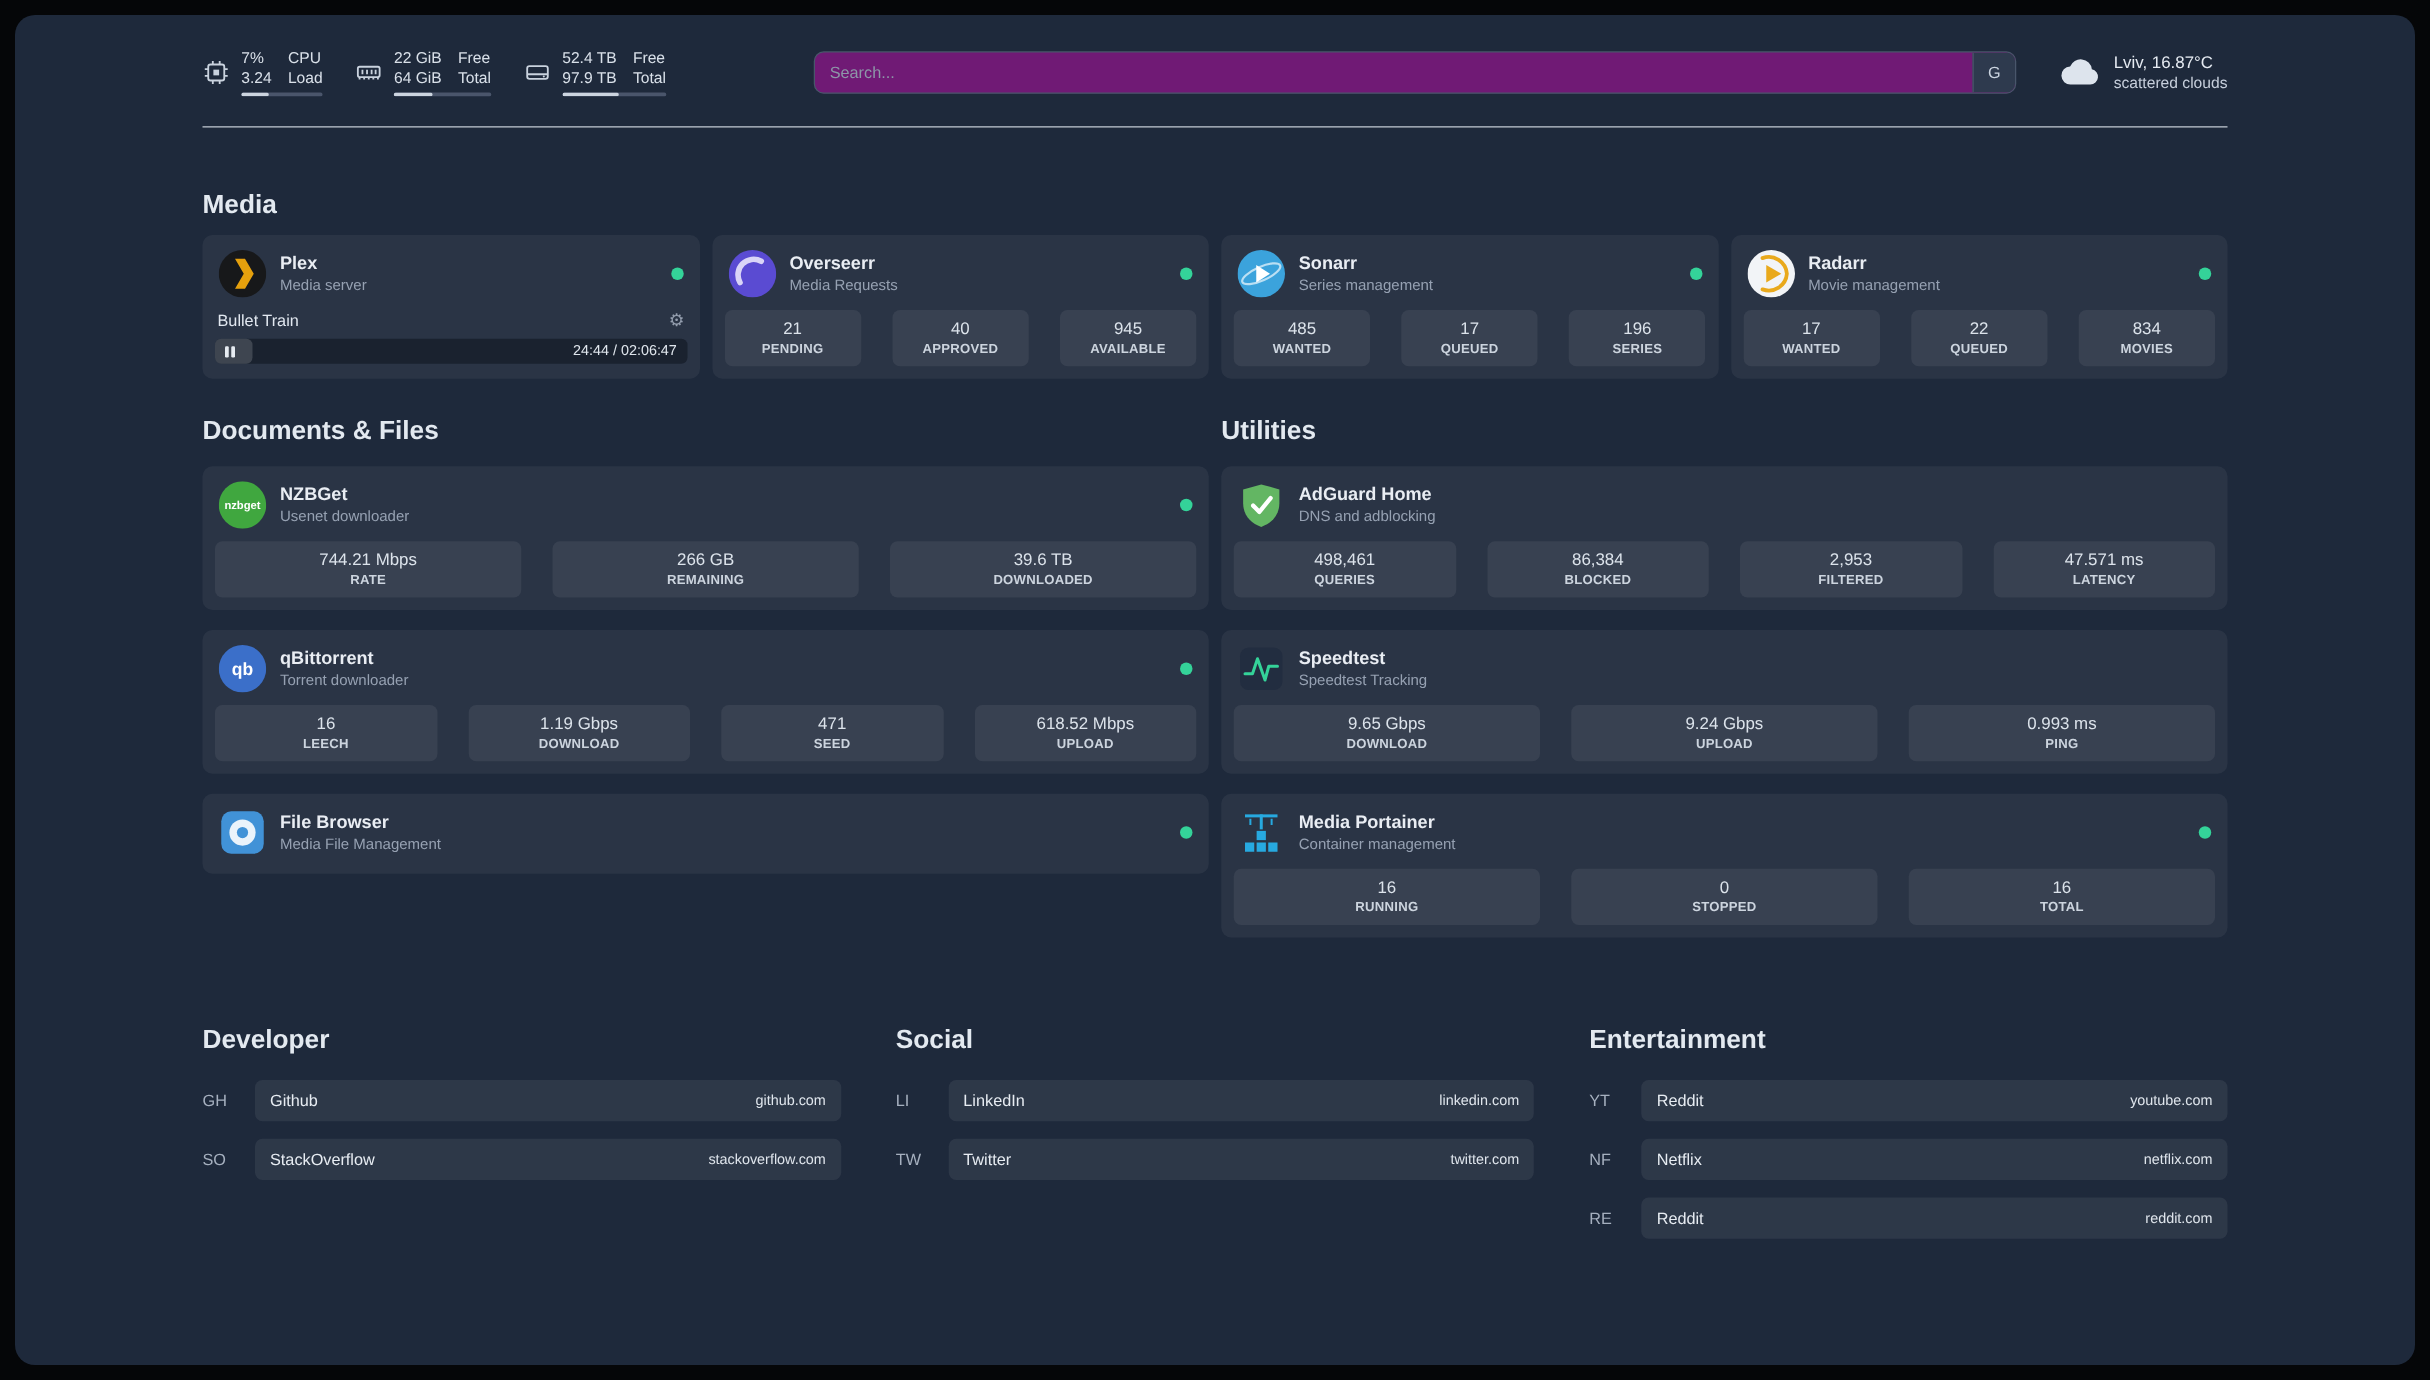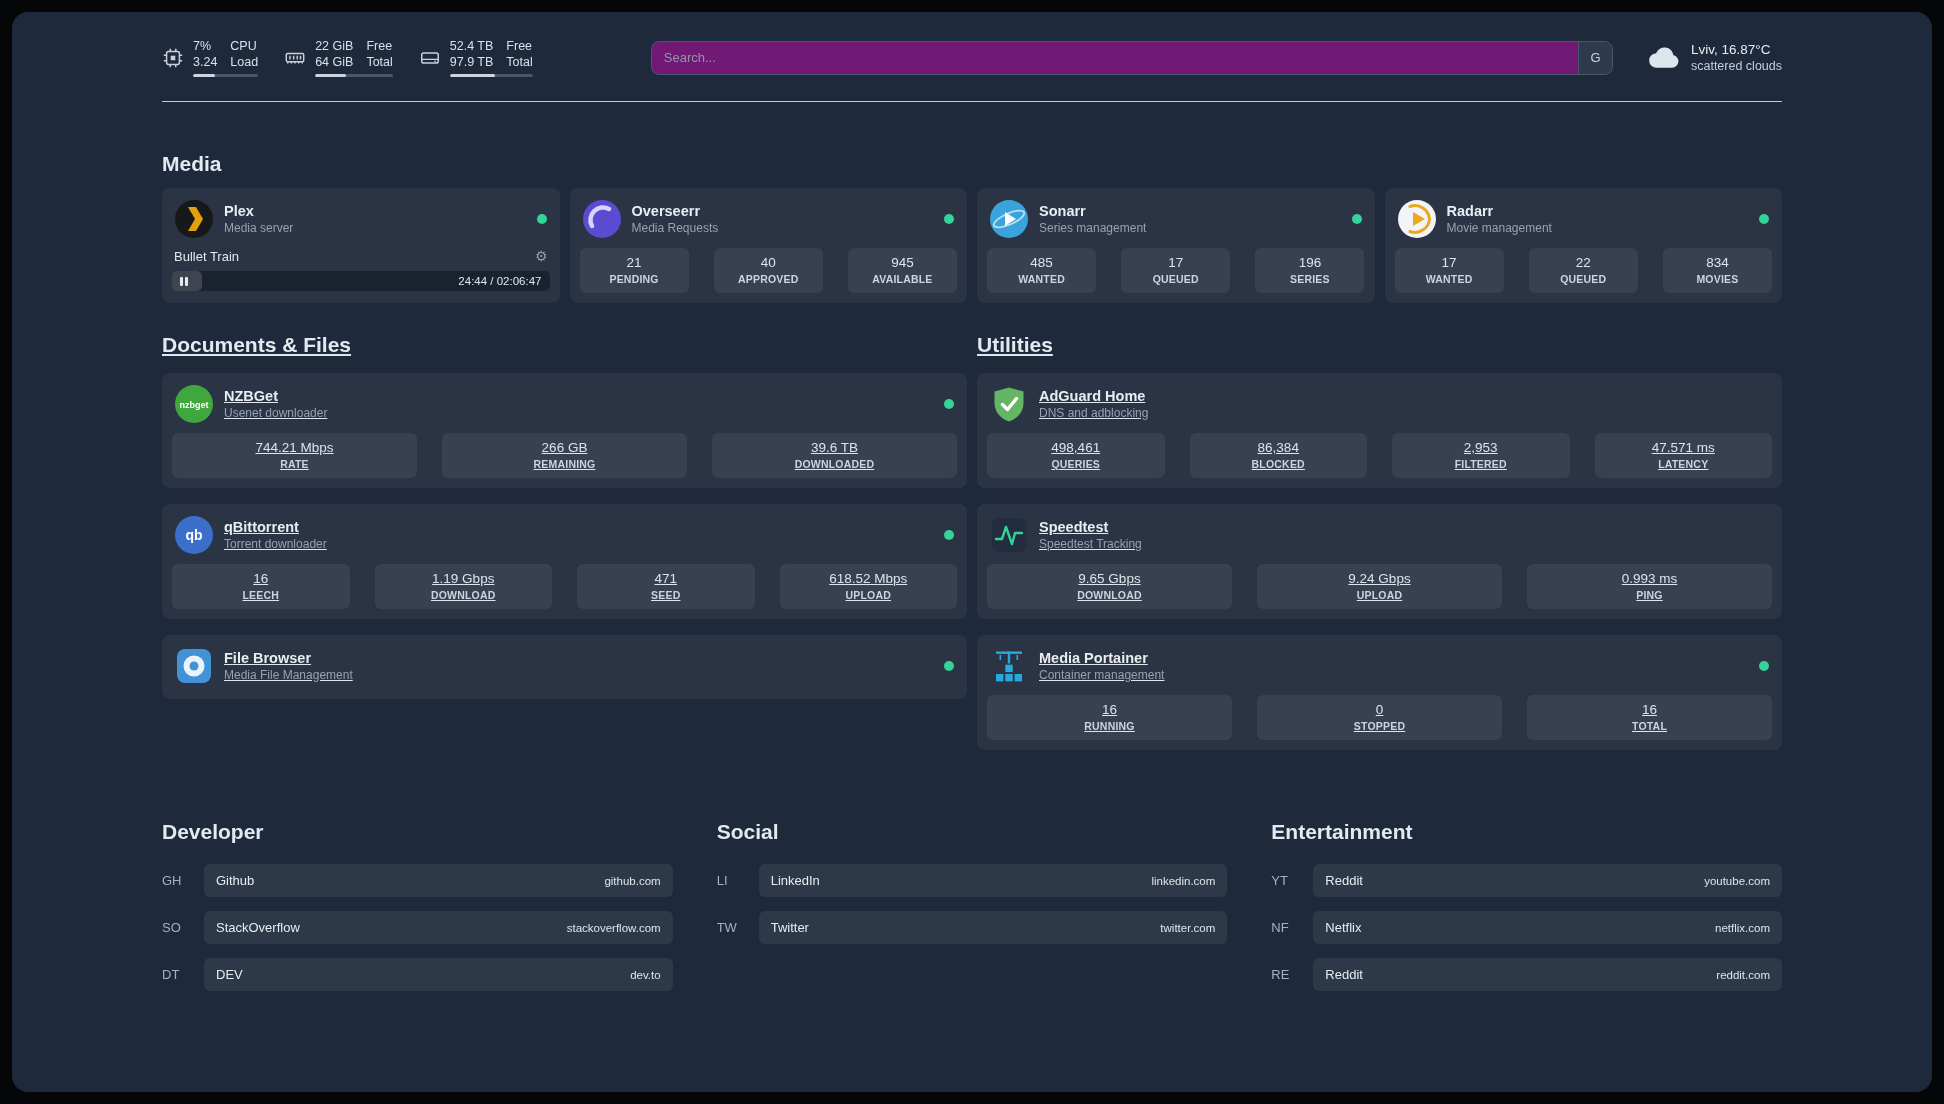--- a/index.html
+++ b/index.html
@@ -32,21 +32,21 @@
   .weather-text { display:flex; flex-direction:column; line-height:1.3; }
   .weather-loc { font-size:13.5px; color:#e6ebf2; }
   .weather-cond { font-size:12.5px; color:#c6cedb; }
 
   .divider { height:1px; background:rgba(226,232,240,.85); margin-top:24px; }
 
   
   .section-title { font-size:21px; font-weight:600; color:#e3e9f0; }
   .media-title { margin:50px 0 12px; }
   .media-grid { display:grid; grid-template-columns:repeat(4,1fr); gap:10px; }
-  .two-col { display:grid; grid-template-columns:1fr 1fr; gap:10px; margin-top:30px;text-decoration:underline; }
+  .two-col { display:grid; grid-template-columns:1fr 1fr; gap:10px; margin-top:30px; }
   .col .section-title { margin:0 0 16px; }
 
   
   .card { background:rgba(255,255,255,.055); border-radius:8px; padding:10px; margin-bottom:16px; }
   .media-grid .card { margin-bottom:0; }
   .card-header { display:flex; align-items:center; gap:11px; padding:2px 3px 10px; cursor:pointer; }
   .card--plain .card-header { padding-bottom:4px; }
   .app-icon { width:38px; height:38px; flex-shrink:0; display:flex; align-items:center; justify-content:center; }
   .app-titles { display:flex; flex-direction:column; line-height:1.3; }
   .app-name { font-size:14.5px; font-weight:600; color:#e9edf3; }
@@ -503,27 +503,20 @@
           <span class="bm-url">github.com</span>
         </div>
       </div>
       <div class="bm-row">
         <span class="bm-abbr">SO</span>
         <div class="bm-pill">
           <span class="bm-name">StackOverflow</span>
           <span class="bm-url">stackoverflow.com</span>
         </div>
       </div>
-      <div class="bm-row">
-        <span class="bm-abbr">DT</span>
-        <div class="bm-pill">
-          <span class="bm-name">DEV</span>
-          <span class="bm-url">dev.to</span>
-        </div>
-      </div>
     </div>
 
     <div class="bm-group">
       <h2 class="section-title">Social</h2>
       <div class="bm-row">
         <span class="bm-abbr">LI</span>
         <div class="bm-pill">
           <span class="bm-name">LinkedIn</span>
           <span class="bm-url">linkedin.com</span>
         </div>

